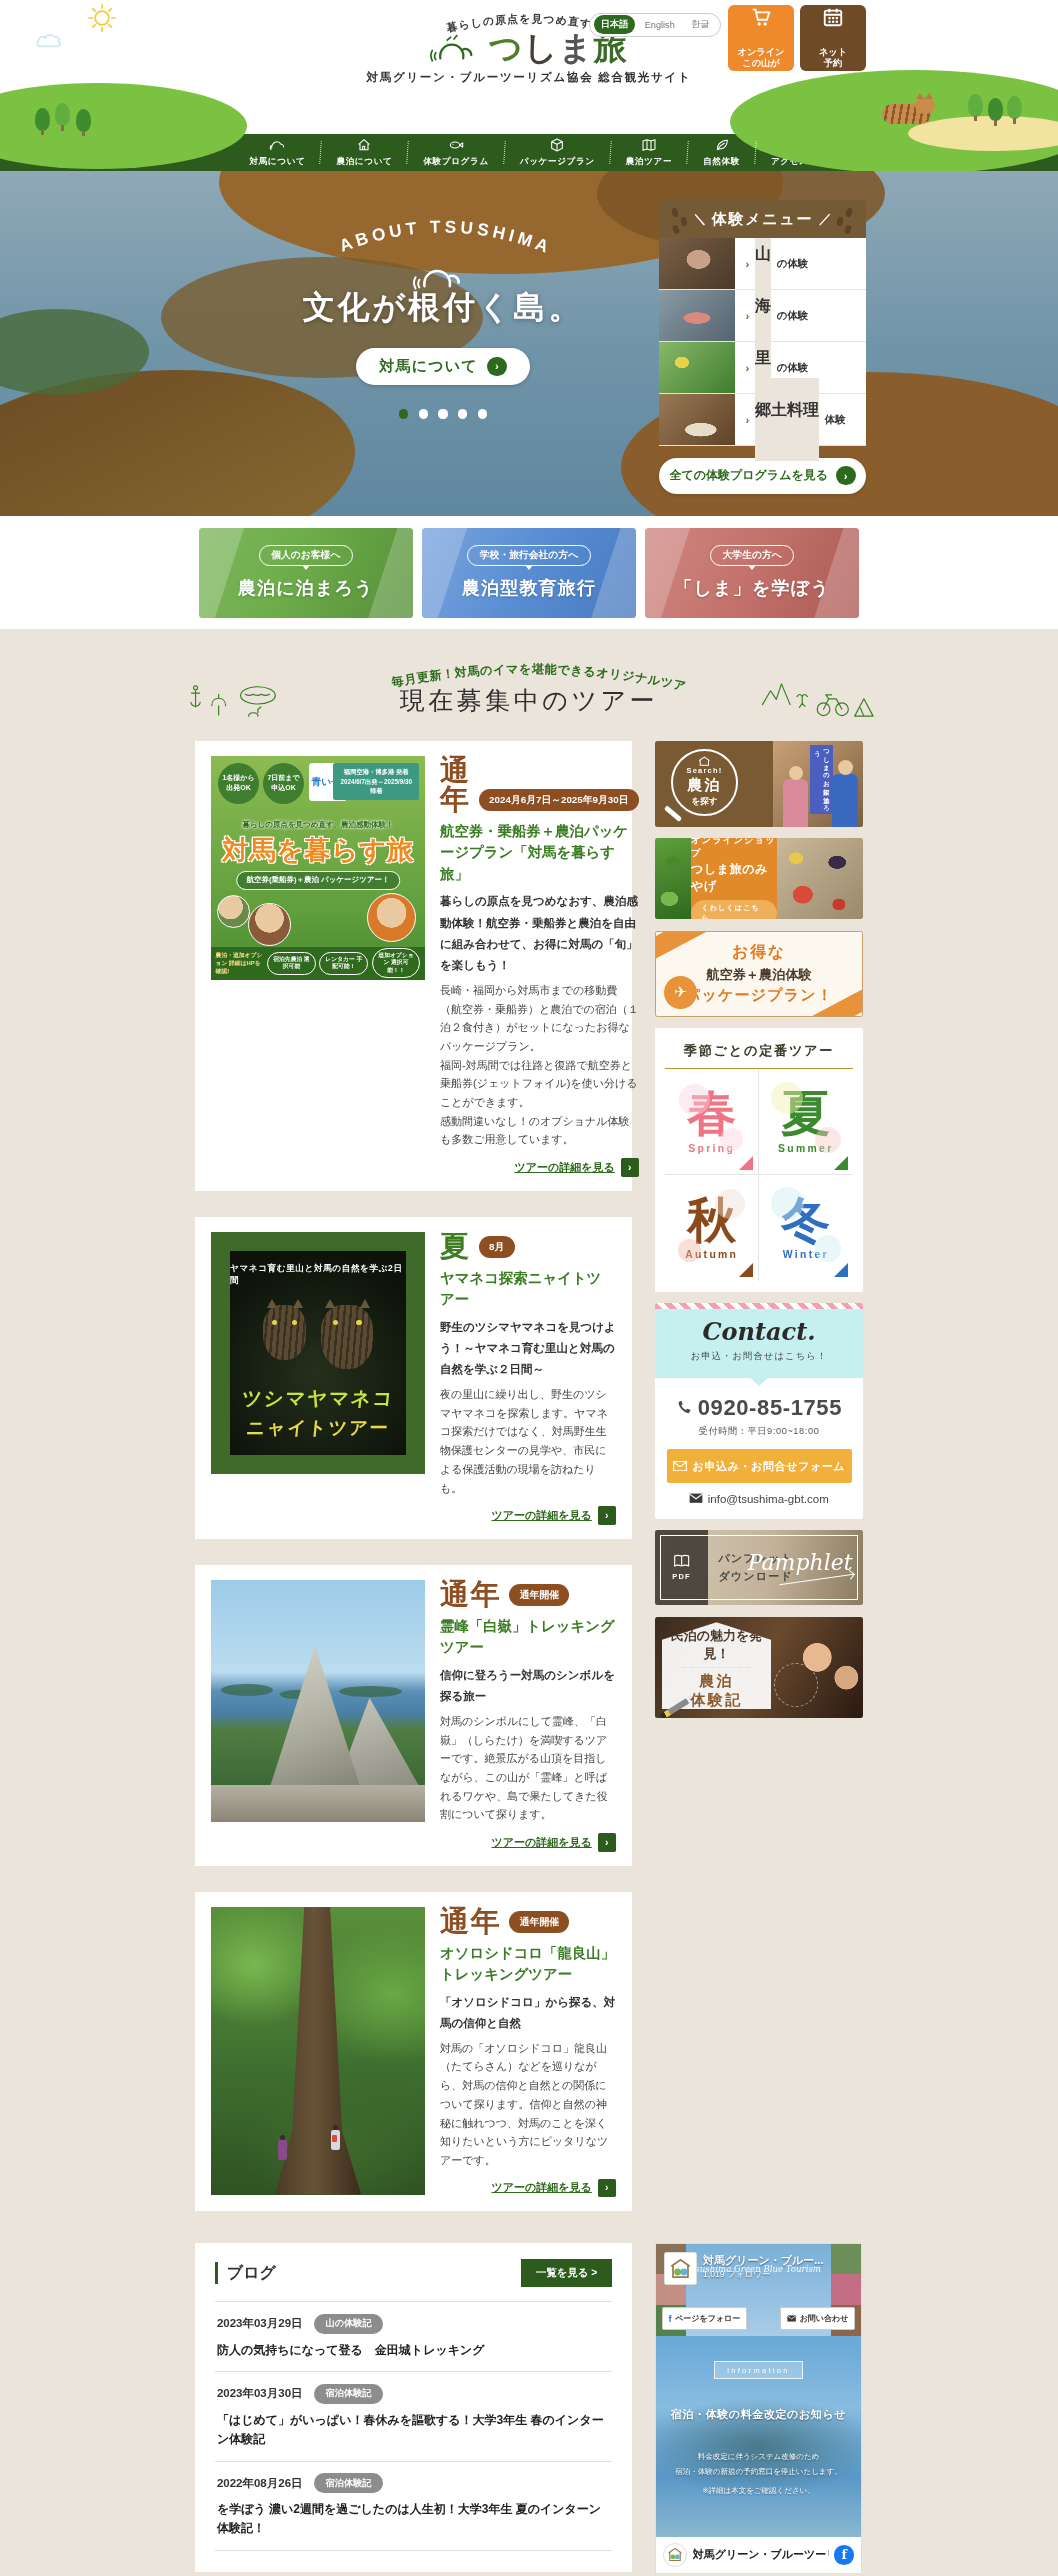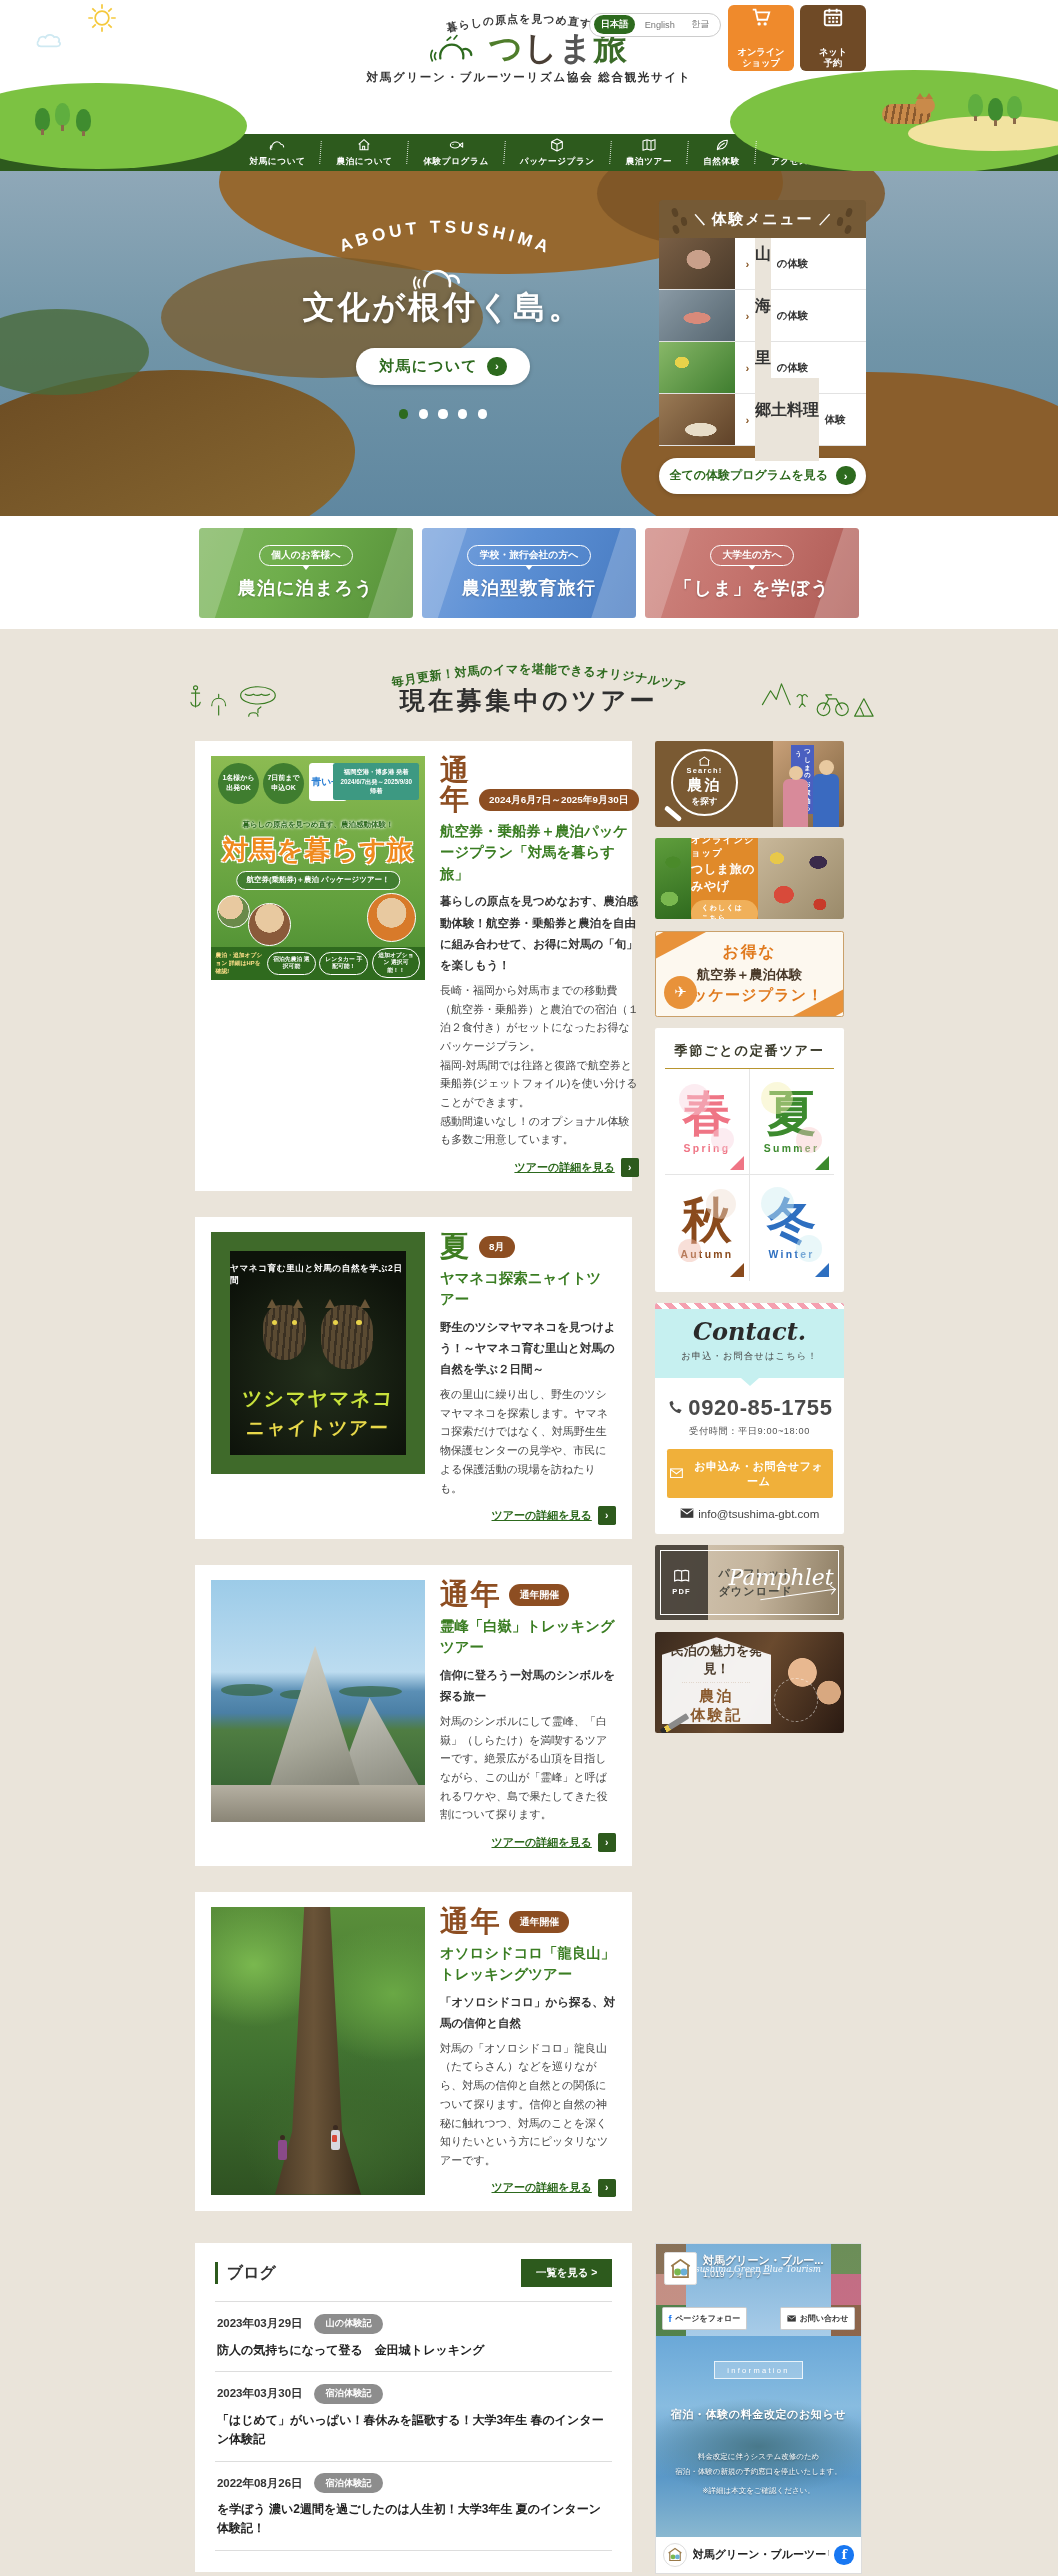--- a/index.html
+++ b/index.html
@@ -82,25 +82,25 @@
 .aud-red{background:linear-gradient(115deg,#cf8680 0%,#c4736d 45%,#ad5a54 100%)}
 .aud-card:before,.aud-card:after{content:"";position:absolute;top:-17.3px;width:52px;height:127px;background:rgba(255,255,255,.22);transform:rotate(18deg)}
 .aud-card:before{left:-23px}.aud-card:after{right:-23px}
 .aud-tag{border:1.2px solid #fff;border-radius:575px;padding:2.9px 11.5px;font-size:9.8px;font-weight:bold;position:relative}
 .aud-tag:after{content:"";position:absolute;left:50%;bottom:-5.2px;transform:translateX(-50%);border-left:4px solid transparent;border-right:4px solid transparent;border-top:5.2px solid #fff}
 .aud-title{font-size:18px;font-weight:900;letter-spacing:1.2px;margin-top:10.4px;text-shadow:0 0.6px 2.3px rgba(0,0,0,.25)}
 
 .main{background:#eae4da;padding:22px 0 40px}
 .container{width:668px;margin:0 auto}
 .sec-head{position:relative;text-align:center;margin-bottom:24px}
-.sec-title{font-size:25px;font-weight:700;color:#2f2f2f;letter-spacing:3.5px;margin-top:-10.4px}
+.sec-title{font-size:25px;font-weight:400;color:#2f2f2f;letter-spacing:3.5px;margin-top:-10.4px}
 .deco{position:absolute;top:19.6px}
 .deco-l{left:-11.5px}.deco-r{right:-17.3px}
 .grid{display:flex;gap:23px;align-items:flex-start}
-.col-l{width:437px}.col-r{width:189px}
+.col-l{width:437px}.col-r{width:208px}
 
 .tcard{background:#fff;padding:15px 16px 14px;margin-bottom:26px;display:flex;gap:15px}
 .timg{width:214px;flex:none;position:relative;overflow:hidden}
 .tbody{flex:1;display:flex;flex-direction:column}
 .season-row{display:flex;align-items:flex-end;gap:8px;margin-bottom:7px}
 .t-season{font-size:29px;font-weight:900;color:#8d4e22;line-height:1;letter-spacing:1.7px}
 .t-season.green{color:#3f7d22}
 .t-badge{background:#8d4e22;color:#fff;font-weight:bold;font-size:9.8px;padding:4.6px 10.4px;border-radius:575px;margin-bottom:2.3px;white-space:nowrap}
 .t-title{color:#3a7d22;font-size:14.4px;font-weight:900;line-height:1.5;margin-bottom:5.8px}
 .t-lead{font-size:11.5px;font-weight:900;color:#333;line-height:1.85;margin-bottom:4.6px}
@@ -308,21 +308,21 @@
       <span class="lang-item">English</span>
       <span class="lang-item">한글</span>
     </div>
 
     <div class="hbtn hbtn-shop">
       <svg width="22" height="22" viewBox="0 0 24 24">
           <path d="M3 4h3l2.5 11h10L21 7H7" fill="none" stroke="#fff" stroke-width="2"></path>
           <circle cx="10" cy="19.5" r="1.8" fill="#fff"></circle>
           <circle cx="16.5" cy="19.5" r="1.8" fill="#fff"></circle>
         </svg>
-      <span><span>オンライン</span><br><span>ショップ</span></span>
+      <span><span>オンライン</span><br><span>この山が</span></span>
     </div>
     <div class="hbtn hbtn-reserve">
       <svg width="22" height="22" viewBox="0 0 24 24">
           <rect x="3" y="5" width="18" height="16" rx="2" fill="none" stroke="#fff" stroke-width="2"></rect>
           <path d="M3 9.5h18M8 3v4M16 3v4" stroke="#fff" stroke-width="2"></path>
           <g fill="#fff">
             <rect x="7" y="12" width="2.4" height="2.4"></rect>
             <rect x="11" y="12" width="2.4" height="2.4"></rect>
             <rect x="15" y="12" width="2.4" height="2.4"></rect>
             <rect x="7" y="16" width="2.4" height="2.4"></rect>

